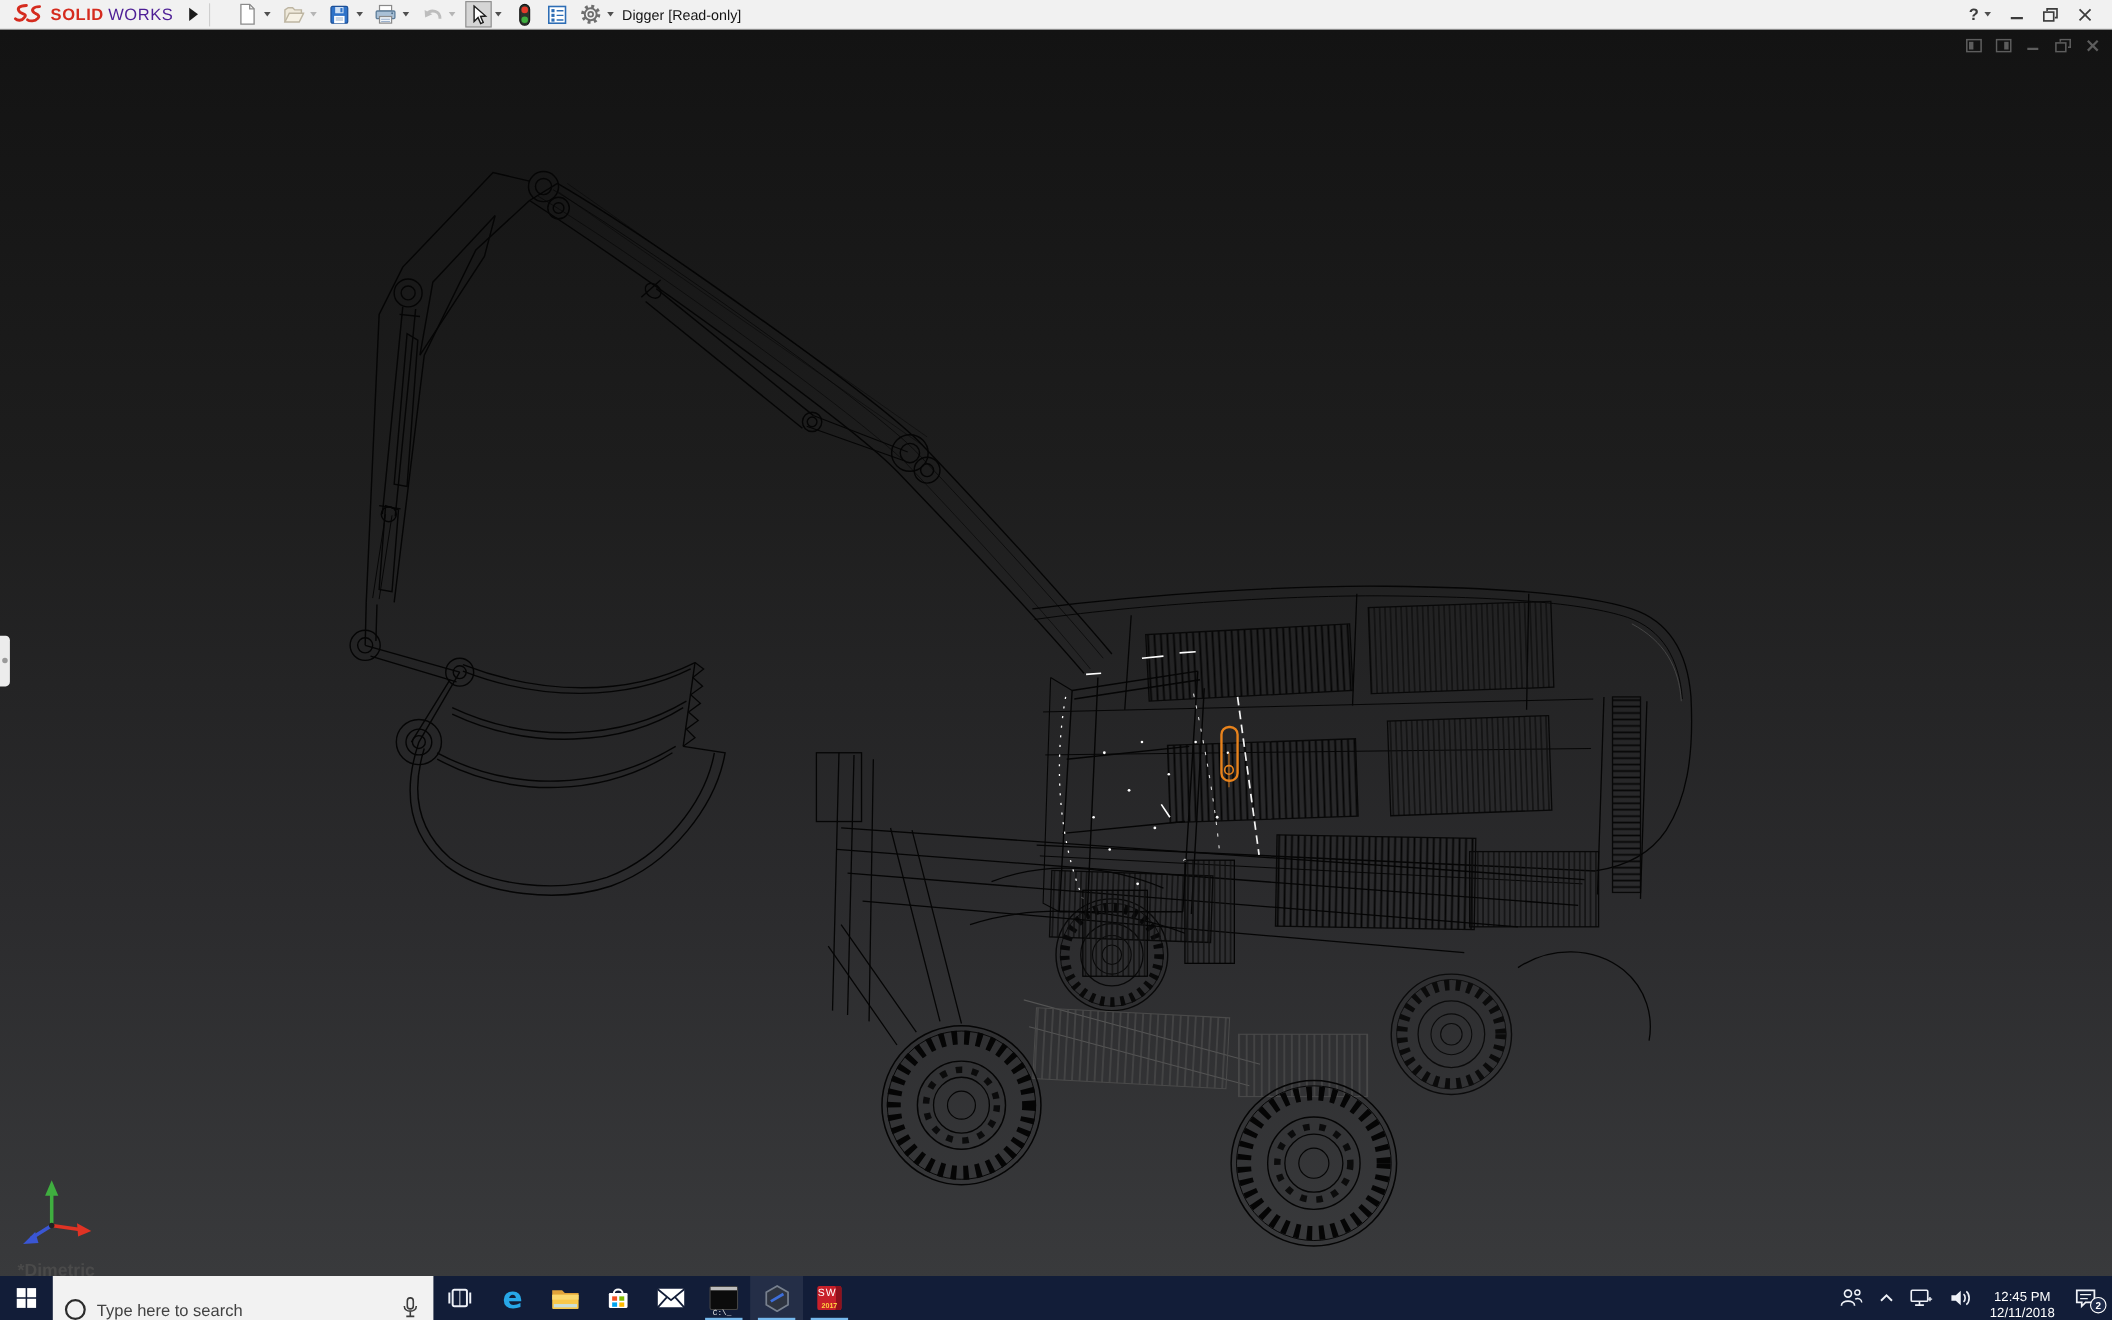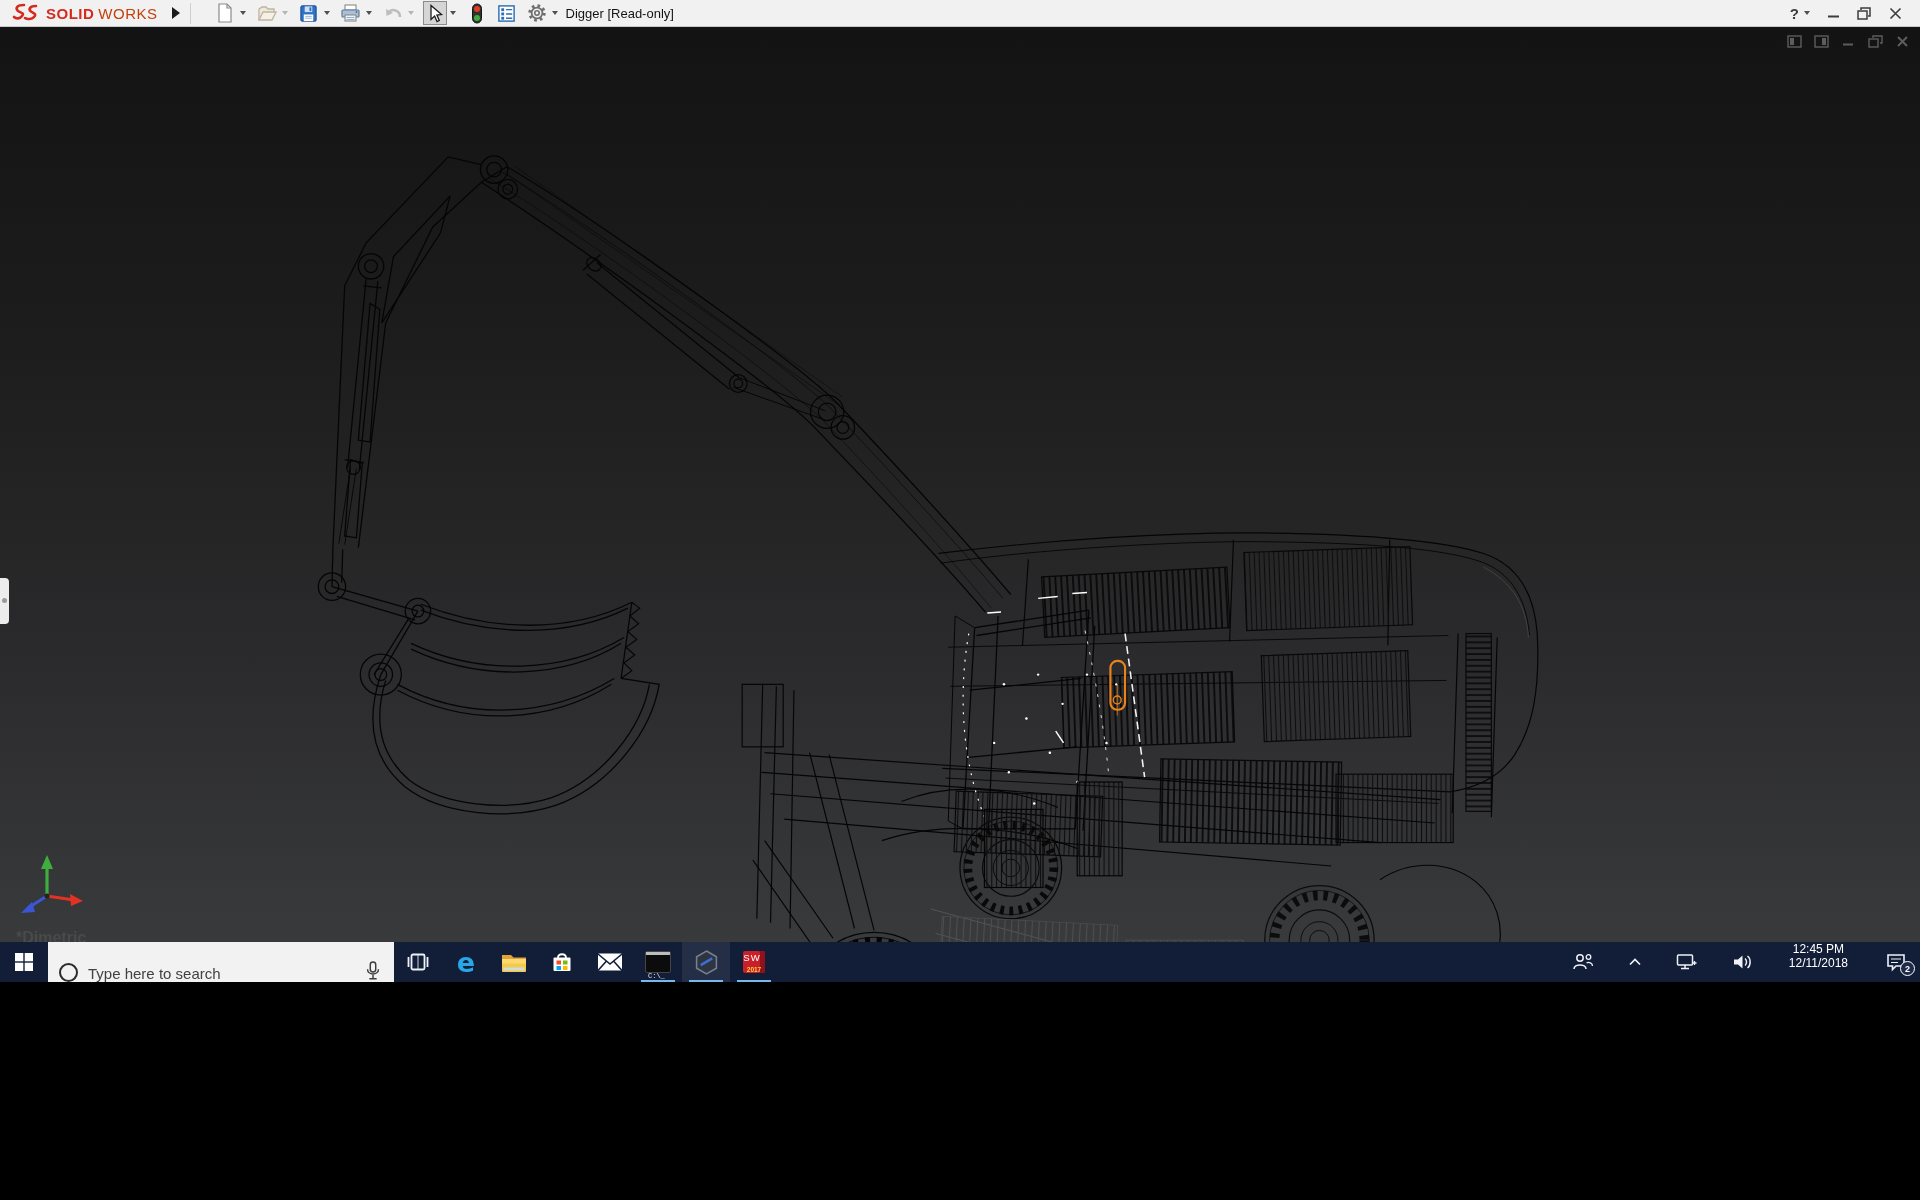--- a/index.html
+++ b/index.html
@@ -1,24 +1,24 @@
 <!DOCTYPE html>
 <html><head>
 <meta charset="utf-8">
 <style>
   * { margin:0; padding:0; box-sizing:border-box; }
   html,body { width:1920px; height:1200px; overflow:hidden; font-family:"Liberation Sans", sans-serif; background:#000; }
-  .screen { width:1920px; height:982px; display:flex; flex-direction:column; }
+  .screen { width:1920px; height:1200px; display:flex; flex-direction:column; }
 
   
   .titlebar { height:27px; flex:0 0 27px; background:#f1f1f1; border-bottom:1px solid #c9c9c9;
               display:flex; align-items:center; position:relative; }
   .logo { display:flex; align-items:center; padding-left:12px; gap:4px; }
   .brand-solid { color:#d52b1e; font-weight:700; font-size:15px; letter-spacing:.5px; }
-  .brand-works { color:#c2410c; font-weight:400; font-size:15px; letter-spacing:.5px; }
+  .brand-works { color:#4c1d95; font-weight:400; font-size:15px; letter-spacing:.5px; }
   .flyout { width:0; height:0; border-top:6px solid transparent; border-bottom:6px solid transparent;
             border-left:8px solid #1b1b1b; margin:0 10px 0 14px; cursor:pointer; }
   .vsep { width:1px; height:21px; background:#cfcfcf; margin-right:22px; }
   .toolbar { display:flex; align-items:center; gap:1px; }
   .tool { display:flex; align-items:center; margin-right:5px; }
   .tb-btn { width:24px; height:24px; display:flex; align-items:center; justify-content:center; border:1px solid transparent; }
   .tb-btn.active { background:#d5d5d5; border:1px solid #8b8b8b; }
   .caret { width:0; height:0; border-left:3.5px solid transparent; border-right:3.5px solid transparent;
            border-top:4px solid #4f4f4f; margin:0 3px 0 3px; cursor:pointer; }
   .caret.dim { border-top-color:#b5b5b5; }
@@ -43,21 +43,21 @@
   
   .taskbar { height:40px; flex:0 0 40px; background:#121d38; display:flex; align-items:stretch; }
   .tb-slot { width:48px; display:flex; align-items:center; justify-content:center; cursor:pointer; position:relative; }
   .tb-slot.lit { background:rgba(255,255,255,.08); }
   .tb-slot .underline { position:absolute; bottom:0; left:7px; right:7px; height:2px; background:#76b9ed; }
   .search-box { width:346px; background:#f2f2f2; display:flex; align-items:flex-end; padding:0 11px; gap:10px; cursor:text; }
   .cortana-ring { width:19px; height:19px; border:2.5px solid #2b2b2b; border-radius:50%; flex:0 0 auto; }
   .search-box input { border:none; outline:none; background:transparent; flex:1; font-size:15px; color:#3f3f3f;
                       font-family:"Liberation Sans", sans-serif; }
   .search-box input::placeholder { color:#424242; opacity:1; }
-  .tray { margin-left:auto; display:flex; align-items:flex-start; padding-right:4px;gap:20px; }
+  .tray { margin-left:auto; display:flex; align-items:flex-end; padding-right:4px; }
   .tray-btn { height:40px; display:flex; align-items:center; justify-content:center; padding:0 7px; cursor:pointer; position:relative; }
   .clock { text-align:center; color:#fff; font-size:12px; line-height:14px; padding:0 8px; cursor:pointer; }
   .badge { position:absolute; right:1px; bottom:6px; width:15px; height:15px; border-radius:50%;
            background:#1d2a4a; border:1.5px solid #fff; color:#fff; font-size:9px; font-weight:700;
            display:flex; align-items:center; justify-content:center; }
   
   .cmd-face { position:relative; width:26px; height:22px; background:#0c0c0c; border:1px solid #444; border-radius:2px; }
   .cmd-face::before { content:""; position:absolute; top:0; left:0; right:0; height:3px; background:#bdbdbd; }
   .cmd-txt { position:absolute; top:20px; left:2px; font-family:"Liberation Mono", monospace; font-size:7px; color:#e8e8e8; }
   

